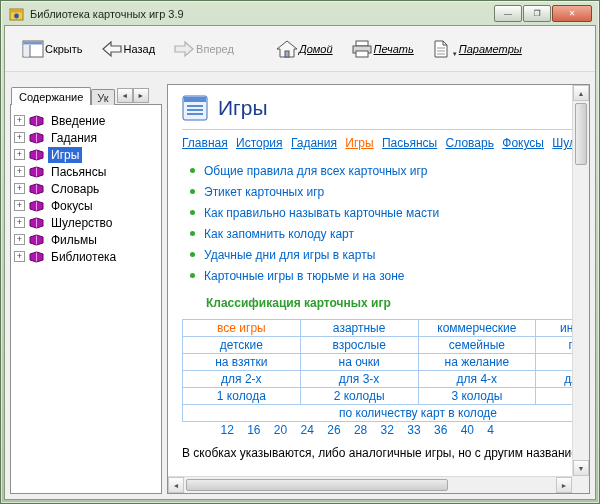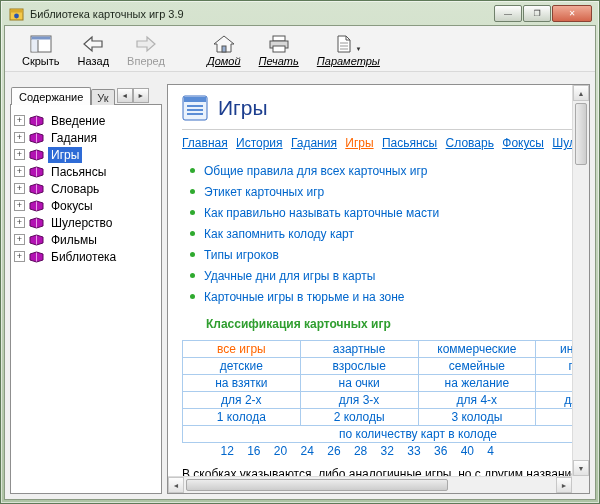--- a/index.html
+++ b/index.html
@@ -25,21 +25,21 @@
     display: flex; align-items: center; justify-content: center;
     font-size: 8px; color: #333; cursor: default;
   }
   .win-btn.close { width: 40px; background: linear-gradient(#f0ac97, #d4664c); border-color: #8a4333; color: #fff; }
 
   
   .main { flex: 1; display: flex; flex-direction: column; min-height: 0; background: #f0f0f0; border: 1px solid #8a9a82; }
 
   
   .toolbar { height: 46px; flex: 0 0 auto; display: flex; align-items: stretch; padding: 2px 8px 2px 8px; background: #f3f3f3; border-bottom: 1px solid #d9d9d9; }
-  .tb-btn { display: flex; flex-direction: column; align-items: center; justify-content: flex-end; gap: 1px; padding: 2px 9px; border: none; background: transparent; }
+  .tb-btn { display: flex; flex-direction: row; align-items: center; justify-content: center; gap: 1px; padding: 2px 9px; border: none; background: transparent; }
   .tb-btn.gap { margin-left: 24px; }
   .tb-icon { height: 20px; display: flex; align-items: center; justify-content: center; gap: 2px; }
   .tb-label { font-size: 11px; color: #000; line-height: 12px; }
   .tb-btn.underline .tb-label { text-decoration: underline; font-style: italic; }
   .tb-btn.disabled .tb-label { color: #9b9b9b; }
   .dd-arrow { font-size: 6px; color: #333; align-self: flex-end; margin-bottom: 2px; }
 
   
   .bodyrow { flex: 1; display: flex; min-height: 0; padding: 12px 5px 5px 5px; background: #f0f0f0; }
 
@@ -327,24 +327,20 @@
             <div class="bullet-row">
               <span class="dot"></span>
               <a class="bullet-link">Как правильно называть карточные масти</a>
             </div>
             <div class="bullet-row">
               <span class="dot"></span>
               <a class="bullet-link">Как запомнить колоду карт</a>
             </div>
             <div class="bullet-row">
               <span class="dot"></span>
-              <a class="bullet-link">Типы игроков</a>
-            </div>
-            <div class="bullet-row">
-              <span class="dot"></span>
               <a class="bullet-link">Удачные дни для игры в карты</a>
             </div>
             <div class="bullet-row">
               <span class="dot"></span>
               <a class="bullet-link">Карточные игры в тюрьме и на зоне</a>
             </div>
           </div>
 
           <div class="section-heading">Классификация карточных игр</div>
 

